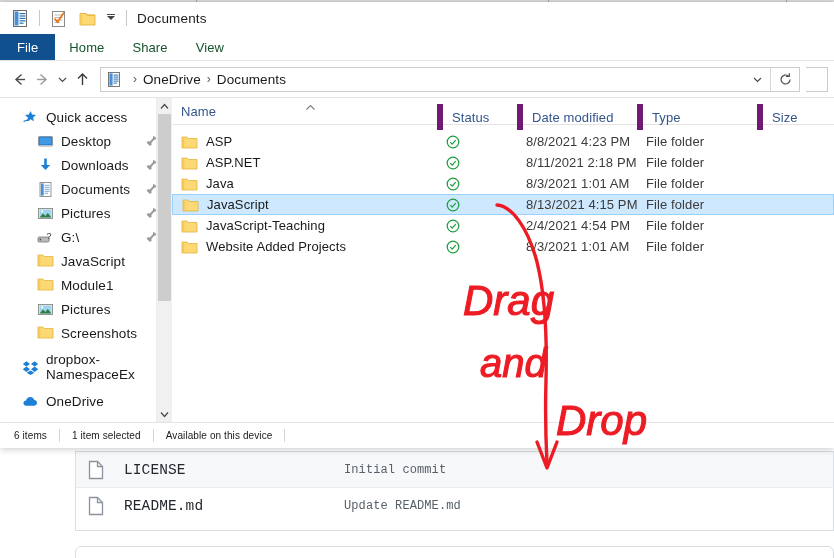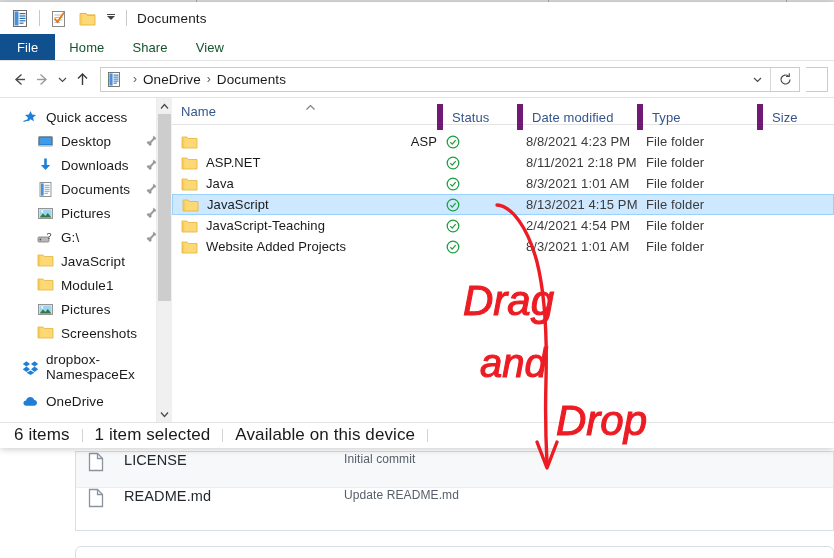--- a/index.html
+++ b/index.html
@@ -11,22 +11,22 @@
   }
 
   
   #bg-page{position:absolute;left:0;top:0;width:834px;height:558px;background:#ffffff;}
   #bg-topstrip{position:absolute;left:0;top:0;width:834px;height:9px;
     background:linear-gradient(#dcdcdc,#cfcfcf);border-bottom:1px solid #b9b9b9;}
   #bg-topstrip .seg{position:absolute;top:0;height:9px;border-right:1px solid #a9a9a9;}
 
   #gh-filebox{position:absolute;left:75px;top:452px;right:0;height:79px;
     border:1px solid #d8dee4;border-top:none;background:#fff;box-sizing:border-box;}
-  .gh-row{display:flex;height:36px;padding-left:12px;box-sizing:border-box;
-    border-bottom:1px solid #eaeef2;}
+  .gh-row{display:flex;align-items:center;height:36px;padding-left:12px;box-sizing:border-box;
+    border-bottom:1px solid #eaeef2;font-family:Liberation Mono, monospace;}
   .gh-row.alt{background:#f6f8fa;}
   .gh-row:last-child{border-bottom:none;}
   .gh-fileicon{width:18px;height:20px;margin-right:18px;flex:none;position:relative;}
   .gh-fileicon svg{display:block;}
   .gh-name{width:220px;font-size:14.5px;color:#24292f;letter-spacing:.1px;}
   .gh-msg{font-size:12px;color:#57606a;letter-spacing:.1px;}
   #gh-nextbox{position:absolute;left:75px;top:546px;right:0;height:30px;
     border:1px solid #d8dee4;border-radius:6px 6px 0 0;background:#fff;box-sizing:border-box;}
   #gh-toprule{position:absolute;left:75px;top:451px;right:0;height:1px;background:#d8dee4;}
 
@@ -100,21 +100,21 @@
   .fcell{font-size:13px;color:#1a1a1a;box-sizing:border-box;display:flex;align-items:center;
     height:100%;overflow:hidden;white-space:nowrap;letter-spacing:.1px;}
   .fcell.name{padding-left:9px;}
   .fcell.date,.fcell.type{color:#3b3b3b;}
   .folder-ico{width:17px;height:14px;flex:none;margin-right:8px;}
   .status-ico{width:14px;height:14px;}
 
   
   #statusbar{height:24px;border-top:1px solid #e4e4e4;display:flex;align-items:center;
     padding-left:14px;background:#fff;}
-  .st-text{font-size:17px;color:#1a1a1a;letter-spacing:.1px;}
+  .st-text{font-size:10px;color:#1a1a1a;letter-spacing:.1px;}
   .st-div{width:1px;height:13px;background:#d4d4d4;margin:0 12px;}
 
   
   #annot{position:absolute;left:0;top:0;width:834px;height:558px;pointer-events:none;}
 </style>
 </head>
 <body>
 
 <div id="bg-page">
 
@@ -467,21 +467,21 @@
           <span class="lbl">Type</span>
         </div>
         <div class="col" style="width:63px;">
           <span class="lbl">Size</span>
         </div>
       </div>
 
       <div id="rows-host" style="padding-top:6px;">
 
         <div class="frow">
-          <div class="fcell name" style="width:265px;justify-content:space-between;">
+          <div class="fcell name" style="width:265px;">
             <span class="folder-ico">
               <svg width="17" height="14" viewBox="0 0 17 14">
                   <path d="M1 2h5l1.2 1.5H16V13H1z" fill="#fcd975" stroke="#e2b23c" stroke-width=".8"></path>
                   <rect x="1" y="3.5" width="2.3" height="9.5" fill="#f3c246" opacity=".6"></rect>
                 </svg>
             </span>
             <span>ASP</span>
           </div>
           <div class="fcell" style="width:80px;padding-left:9px;">
             <span class="status-ico">

